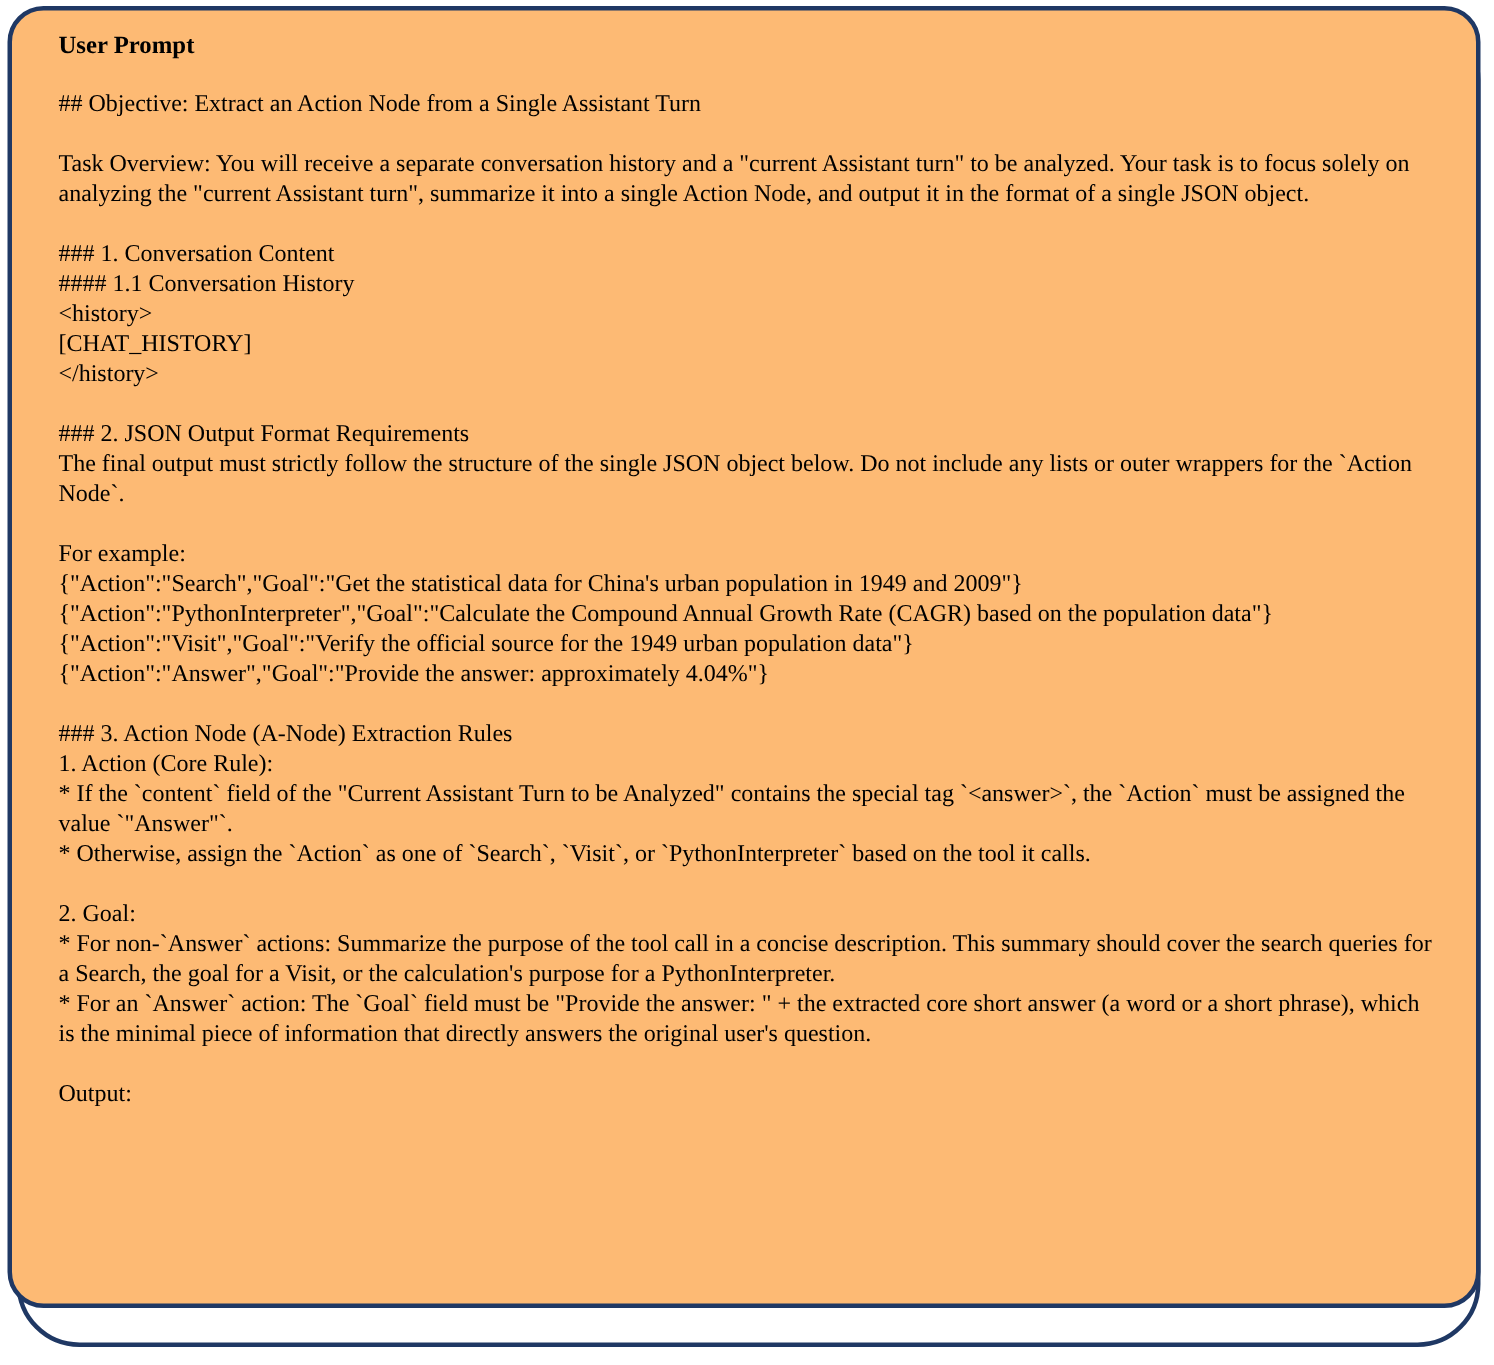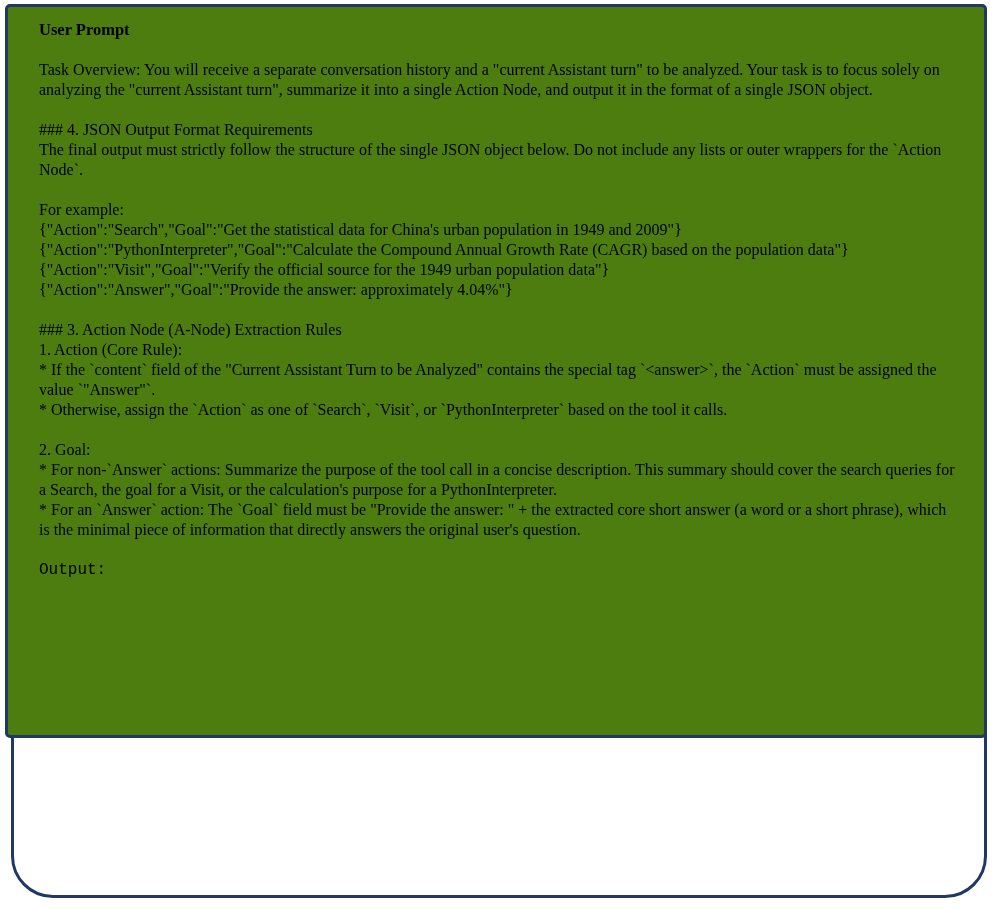--- a/index.html
+++ b/index.html
@@ -27,24 +27,24 @@
     border: 3px solid #1f3864;
     border-radius: 42px;
     box-sizing: border-box;
     background: transparent;
   }
   .panel {
     position: absolute;
     left: 5px;
     top: 4px;
     width: 982px;
-    height: 734px;
-    background: #4d7c0f;
+    height: 868px;
+    background: #fdba74;
     border: 3px solid #1f3864;
-    border-radius: 5px;
+    border-radius: 24px;
     box-sizing: border-box;
     overflow: hidden;
   }
   .panel-content {
     padding: 13px 27px 0 31px;
     font-size: 16px;
     line-height: 20px;
   }
   .panel-title {
     font-weight: bold;
@@ -52,33 +52,38 @@
     line-height: 20px;
     margin: 0 0 20px 0;
   }
   .block {
     margin: 0 0 20px 0;
     white-space: pre-wrap;
     word-wrap: break-word;
   }
   .block:last-child {
     margin-bottom: 0;
-    font-family: Liberation Mono, monospace;
   }
 </style>
 </head>
 <body>
 
 <div class="stage">
   <div class="panel-shadow"></div>
   <div class="panel">
     <div class="panel-content">
       <div class="panel-title">User Prompt</div>
+      <p class="block">## Objective: Extract an Action Node from a Single Assistant Turn</p>
       <p class="block">Task Overview: You will receive a separate conversation history and a "current Assistant turn" to be analyzed. Your task is to focus solely on analyzing the "current Assistant turn", summarize it into a single Action Node, and output it in the format of a single JSON object.</p>
-      <p class="block">### 4. JSON Output Format Requirements
+      <p class="block">### 1. Conversation Content
+#### 1.1 Conversation History
+&lt;history&gt;
+[CHAT_HISTORY]
+&lt;/history&gt;</p>
+      <p class="block">### 2. JSON Output Format Requirements
 The final output must strictly follow the structure of the single JSON object below. Do not include any lists or outer wrappers for the `Action Node`.</p>
       <p class="block">For example:
 {"Action":"Search","Goal":"Get the statistical data for China's urban population in 1949 and 2009"}
 {"Action":"PythonInterpreter","Goal":"Calculate the Compound Annual Growth Rate (CAGR) based on the population data"}
 {"Action":"Visit","Goal":"Verify the official source for the 1949 urban population data"}
 {"Action":"Answer","Goal":"Provide the answer: approximately 4.04%"}</p>
       <p class="block">### 3. Action Node (A-Node) Extraction Rules
 1. Action (Core Rule):
 * If the `content` field of the "Current Assistant Turn to be Analyzed" contains the special tag `&lt;answer&gt;`, the `Action` must be assigned the value `"Answer"`.
 * Otherwise, assign the `Action` as one of `Search`, `Visit`, or `PythonInterpreter` based on the tool it calls.</p>

